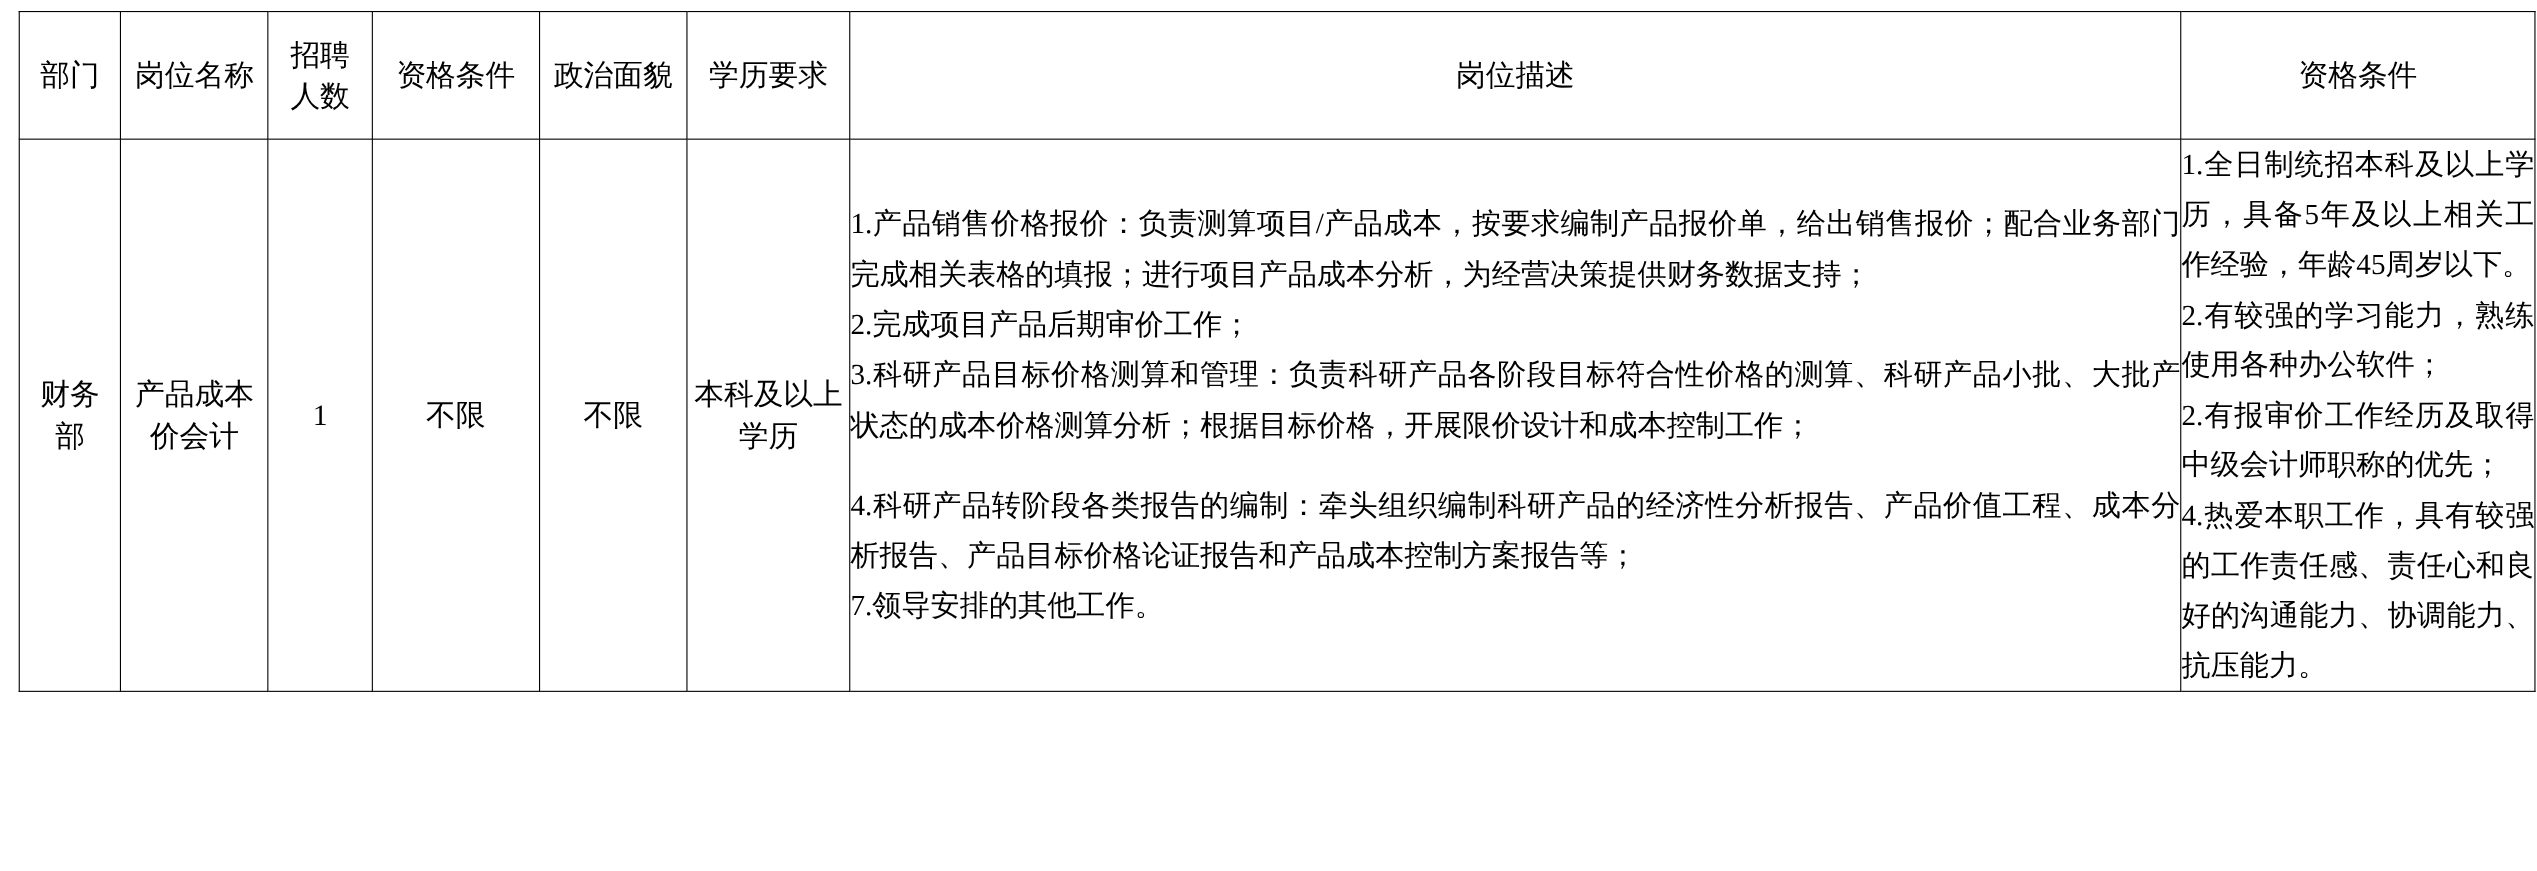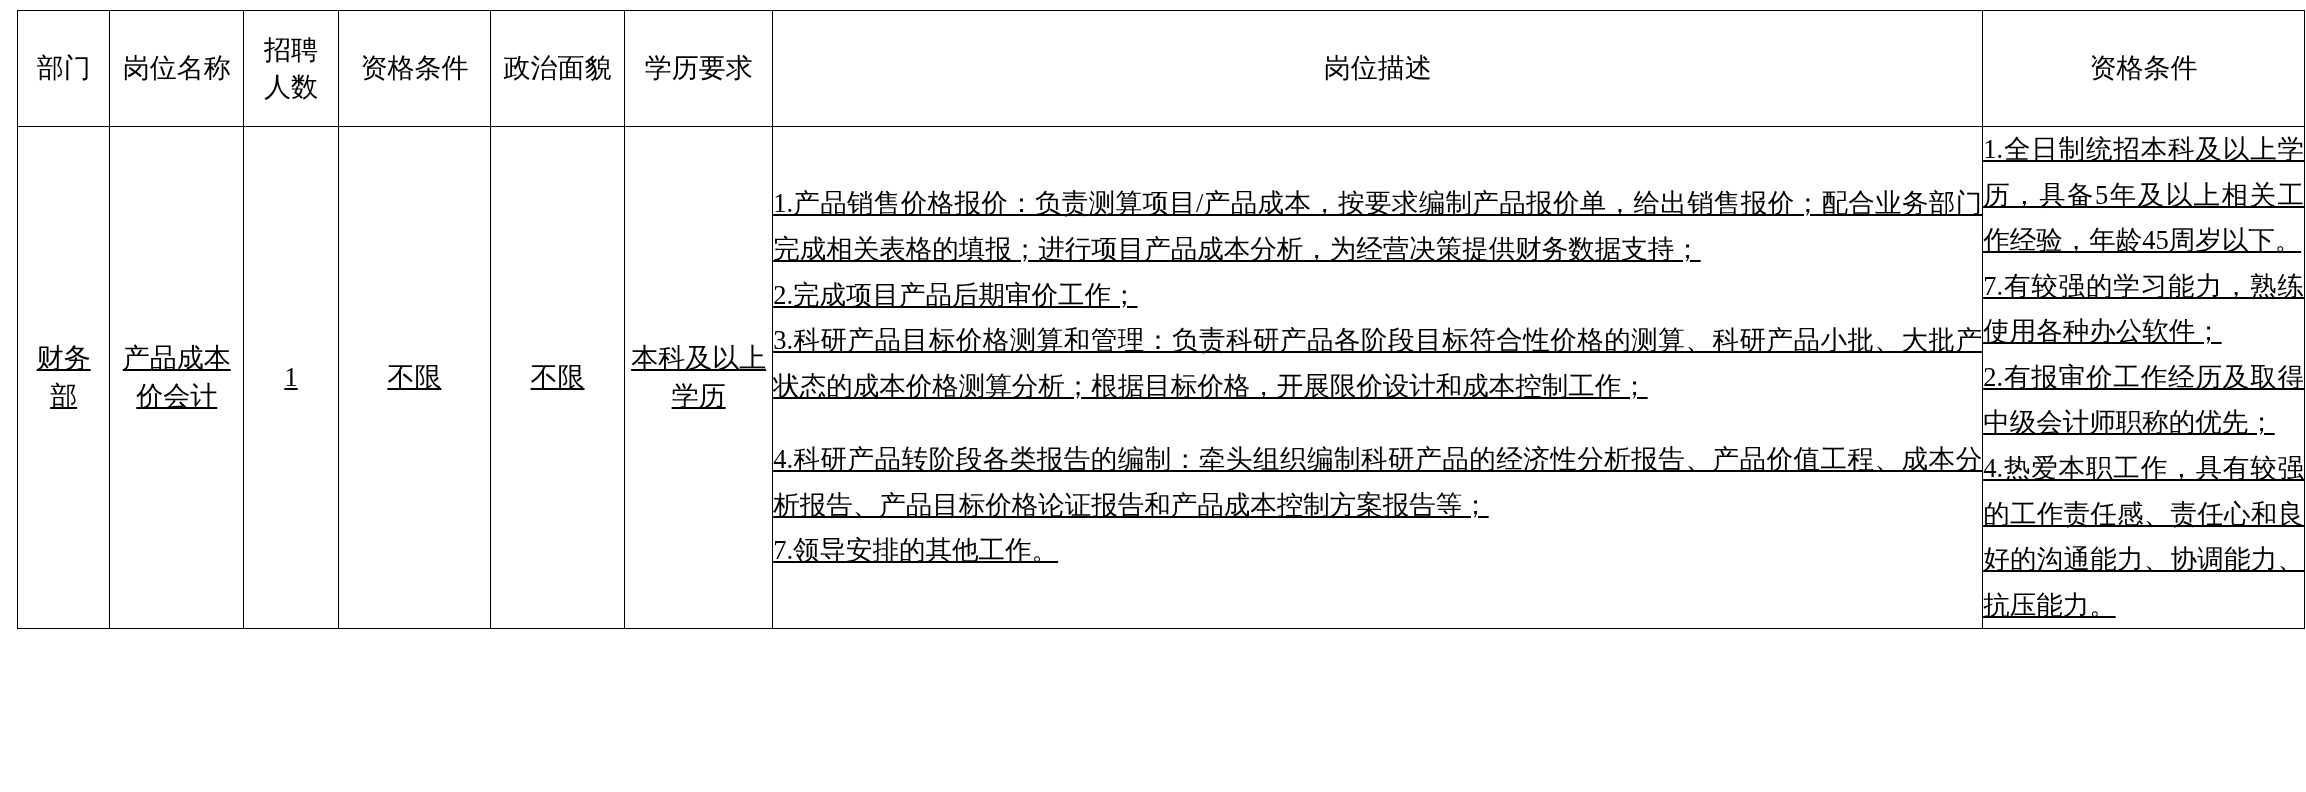--- a/index.html
+++ b/index.html
@@ -35,21 +35,20 @@
   thead th {
     height: 115px;
     font-weight: normal;
     font-size: 27px;
     line-height: 1.35;
     text-align: center;
   }
   tbody td {
     font-size: 26.5px;
     line-height: 1.0;
-    text-decoration: underline;
   }
   td.center {
     text-align: center;
     vertical-align: middle;
     font-size: 27px;
     line-height: 1.38;
   }
   td.para-cell {
     vertical-align: top;
     text-align: left;
@@ -124,21 +123,21 @@
               <div style="text-align: justify;">1.产品销售价格报价：负责测算项目/产品成本，按要求编制产品报价单，给出销售报价；配合业务部门完成相关表格的填报；进行项目产品成本分析，为经营决策提供财务数据支持；</div>
               <div style="text-align: justify;">2.完成项目产品后期审价工作；</div>
               <div style="text-align: justify;">3.科研产品目标价格测算和管理：负责科研产品各阶段目标符合性价格的测算、科研产品小批、大批产状态的成本价格测算分析；根据目标价格，开展限价设计和成本控制工作；</div>
               <div style="text-align: justify; margin-top: 28px;">4.科研产品转阶段各类报告的编制：牵头组织编制科研产品的经济性分析报告、产品价值工程、成本分析报告、产品目标价格论证报告和产品成本控制方案报告等；</div>
               <div style="text-align: justify;">7.领导安排的其他工作。</div>
             </div>
         </td>
         <td class="para-cell">
           <div class="para">
               <div style="text-align: justify;">1.全日制统招本科及以上学历，具备5年及以上相关工作经验，年龄45周岁以下。</div>
-              <div style="text-align: justify;">7.有较强的学习能力，熟练使用各种办公软件；</div>
+              <div style="text-align: justify;">2.有较强的学习能力，熟练使用各种办公软件；</div>
               <div style="text-align: justify;">2.有报审价工作经历及取得中级会计师职称的优先；</div>
               <div style="text-align: justify;">4.热爱本职工作，具有较强的工作责任感、责任心和良好的沟通能力、协调能力、抗压能力。</div>
             </div>
         </td>
       </tr>
     </tbody>
   </table>
 </div>
 
 </body></html>

